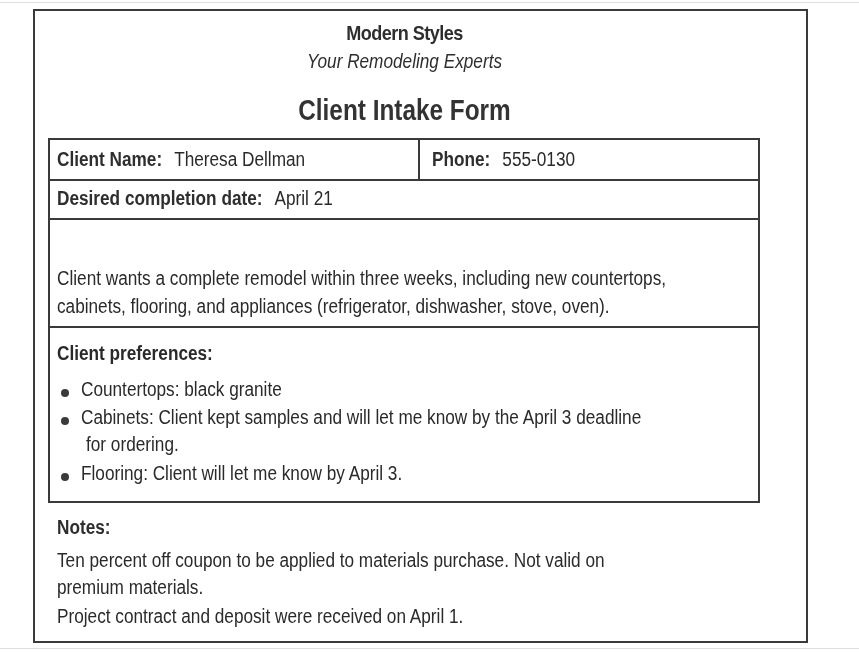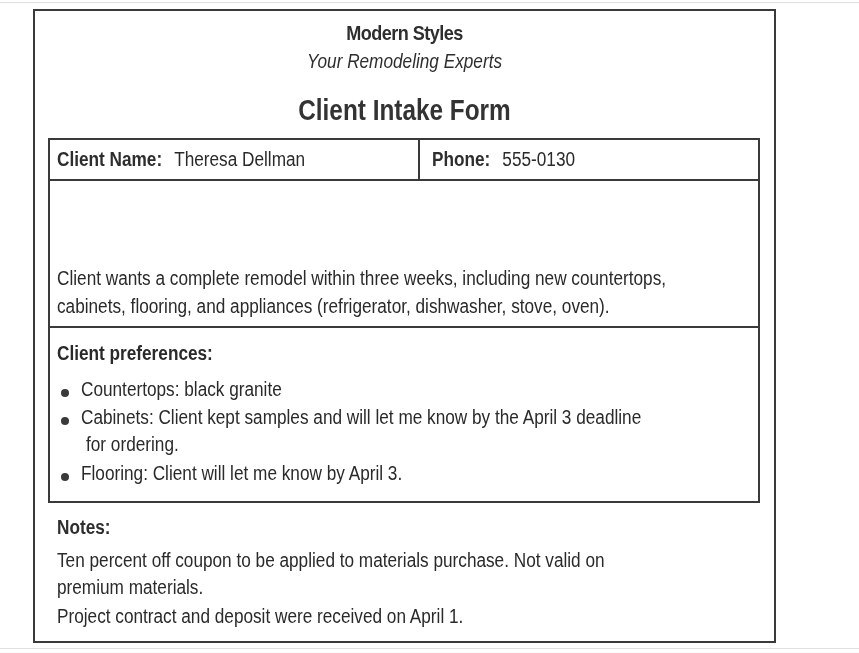--- a/index.html
+++ b/index.html
@@ -26,20 +26,21 @@
       left: 0; top: 648px;
       width: 859px; height: 1px;
       background: #dedede;
     }
     .outer-box {
       position: absolute;
       left: 33px; top: 9px;
       width: 739px; height: 630px;
       border: 2px solid #3a3a3a;
       box-sizing: content-box;
+      padding-left: 32px;
     }
     .header {
       position: absolute;
       left: 0; top: 0;
       width: 739px;
       text-align: center;
     }
     .company {
       position: absolute;
       left: 0; top: 10px;
@@ -170,20 +171,25 @@
     <div class="row" style="top:0; height:41px;">
       <div class="cell-text" style="left:7px; top:8px;">
         <span class="lbl">Client Name:</span><span class="gap"></span><span>Theresa Dellman</span>
       </div>
       <div class="divider"></div>
       <div class="cell-text" style="left:382px; top:8px;">
         <span class="lbl">Phone:</span><span class="gap"></span><span>555-0130</span>
       </div>
     </div>
 
+    <div class="row" style="top:41px; height:39px;">
+      <div class="cell-text" style="left:7px; top:6px;">
+        <span class="lbl">Desired completion date:</span><span class="gap"></span><span>April 21</span>
+      </div>
+    </div>
 
 
     <div class="row" style="top:120px; height:68px;">
       <div class="line" style="top:7px;">Client wants a complete remodel within three weeks, including new countertops,</div>
       <div class="line" style="top:35px;">cabinets, flooring, and appliances (refrigerator, dishwasher, stove, oven).</div>
     </div>
 
     <div class="row last" style="top:194px; height:167px;text-decoration:underline;">
       <div class="line lbl" style="top:8px;">Client preferences:</div>
 

